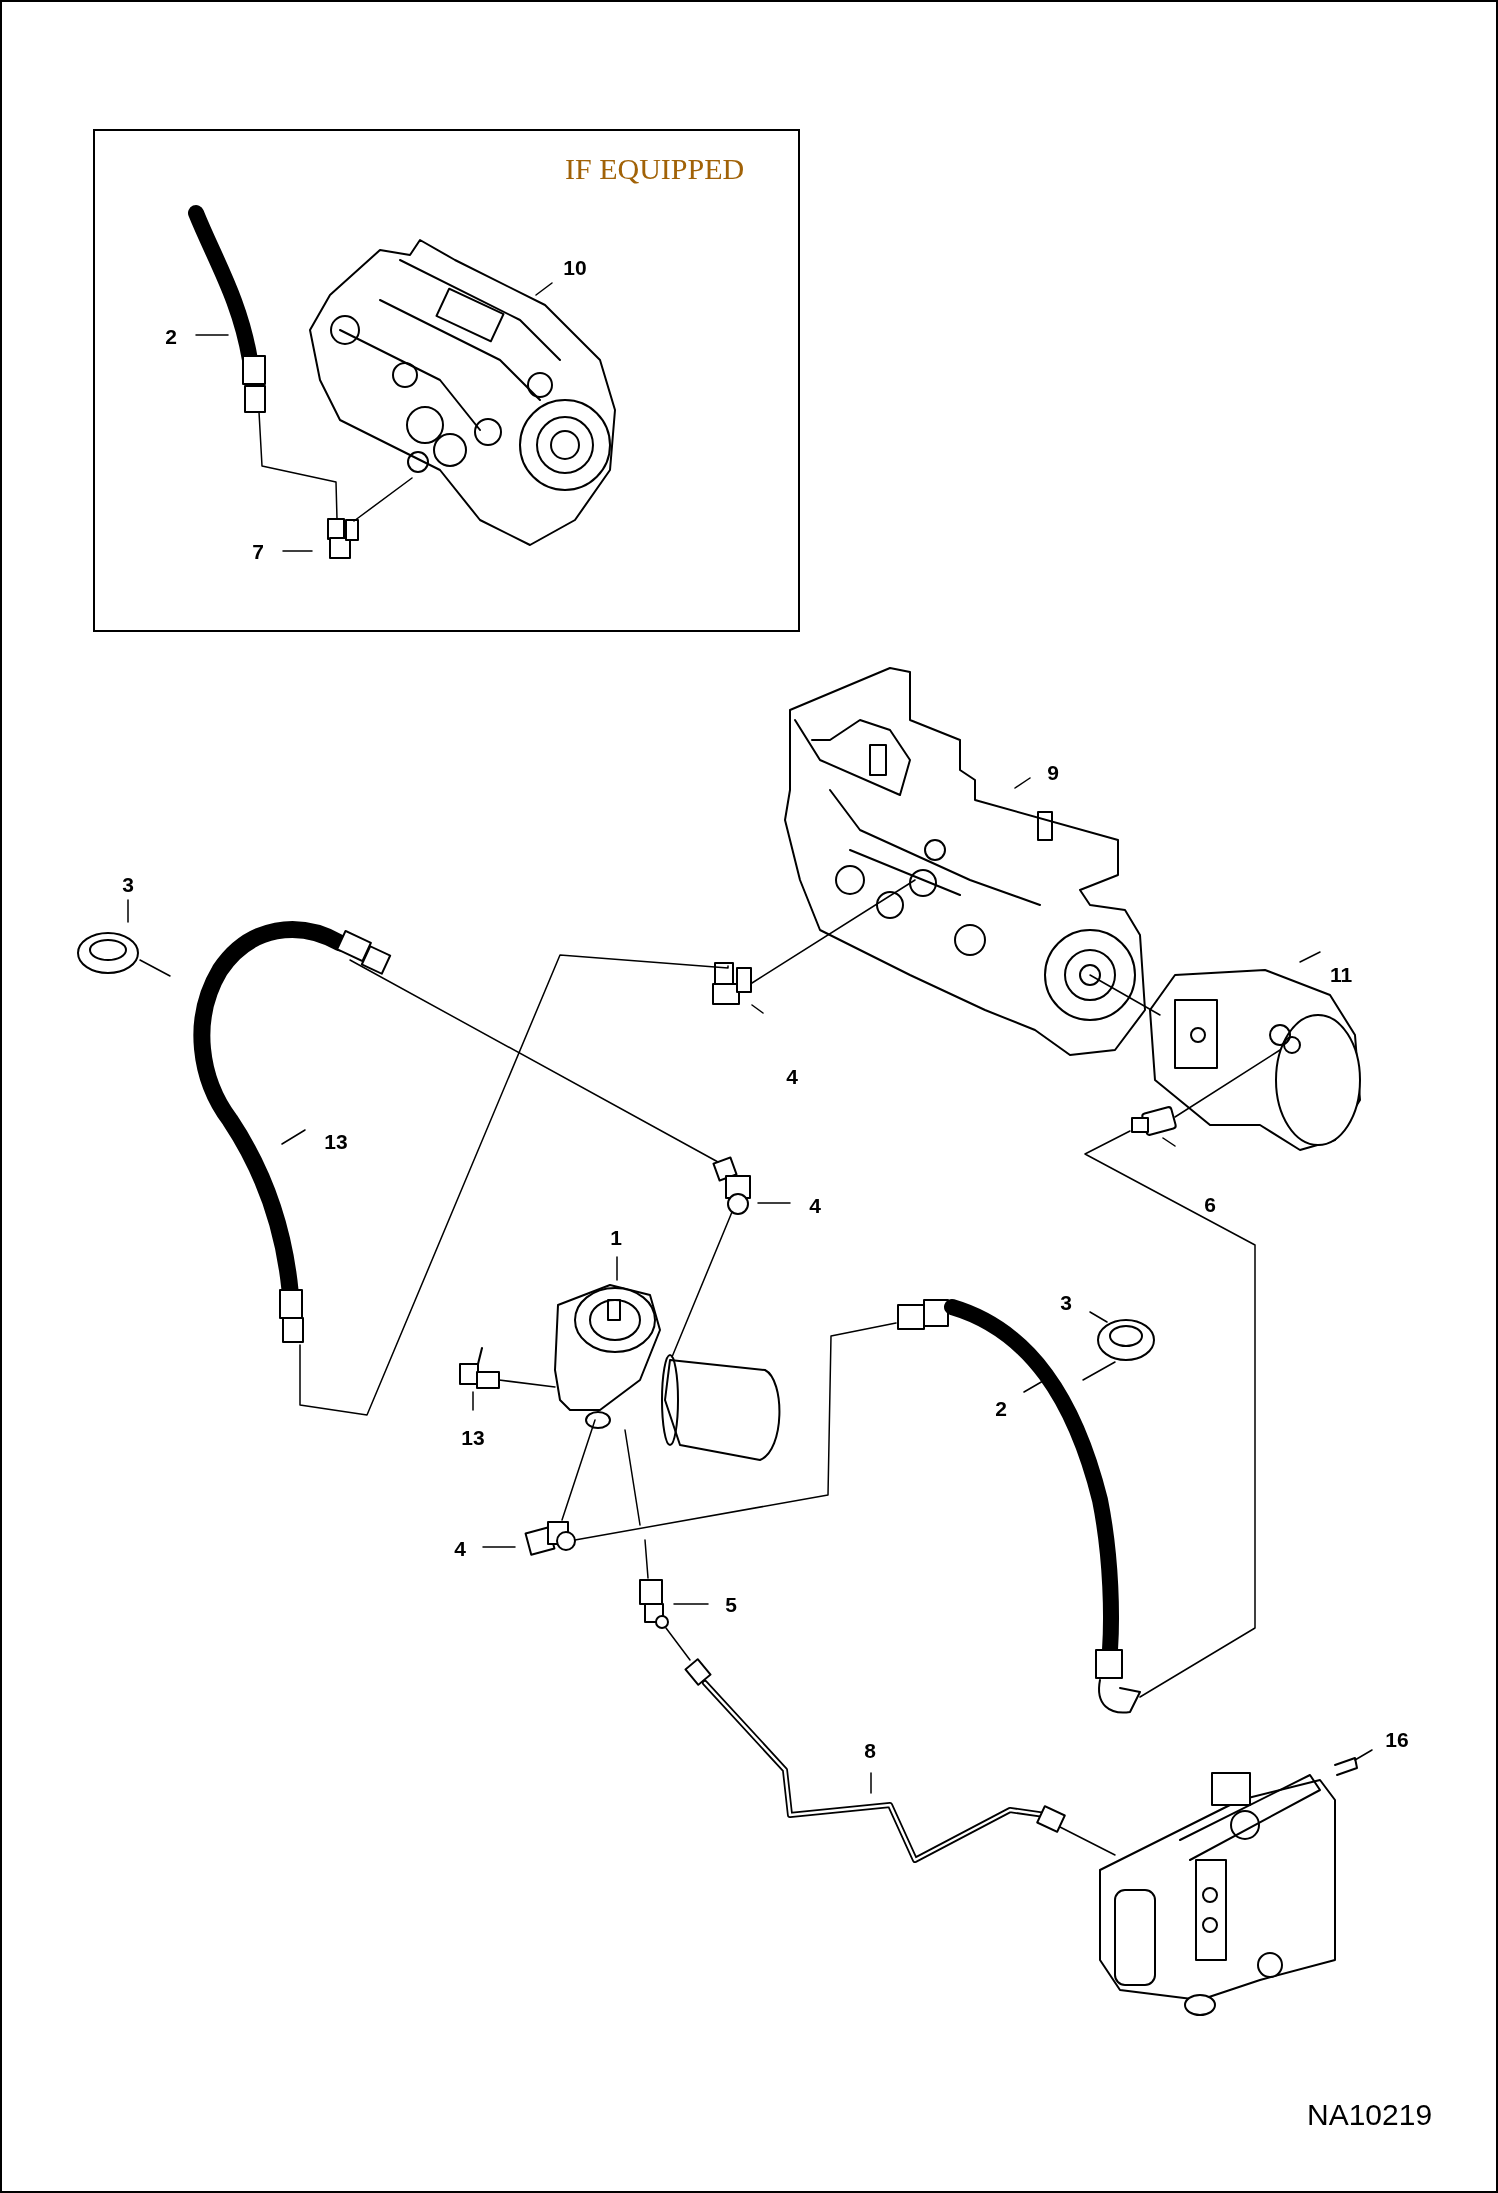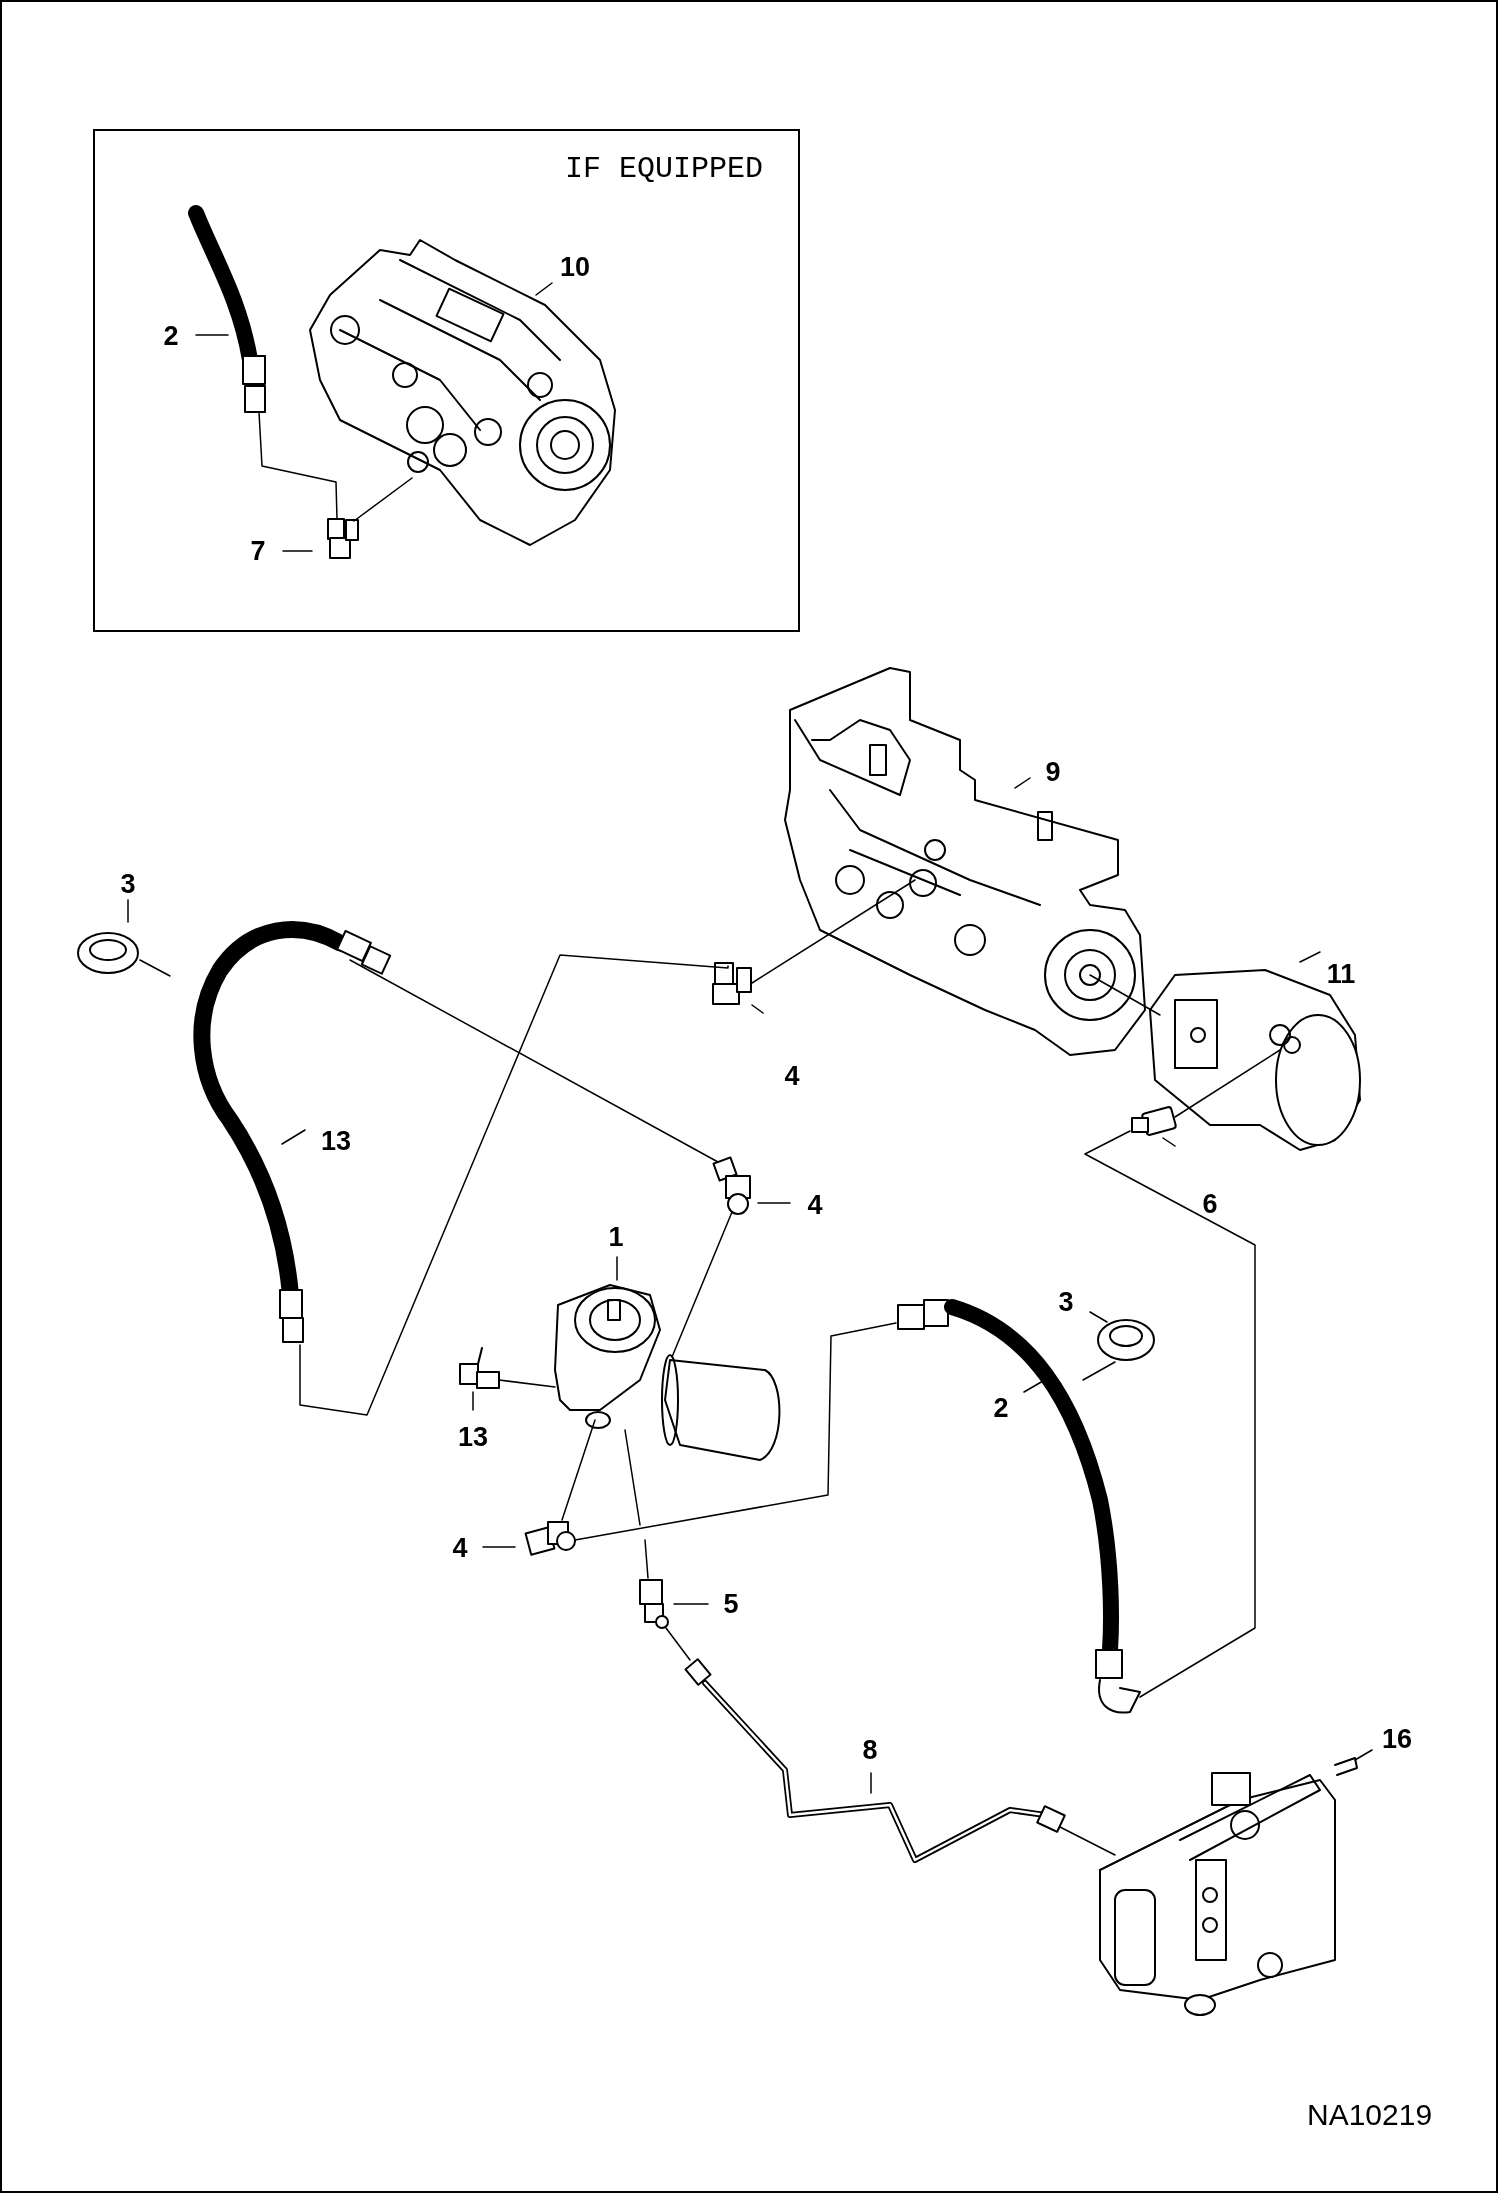--- a/index.html
+++ b/index.html
@@ -1,21 +1,21 @@
 <!DOCTYPE html>
 <html><head>
 <meta charset="utf-8">
 <style>
   html, body { margin: 0; padding: 0; background: #ffffff; }
   body { width: 1498px; height: 2193px; position: relative; overflow: hidden; font-family: "Liberation Sans", sans-serif; }
   #frame { position: absolute; left: 0; top: 0; width: 1494px; height: 2189px; border: 2px solid #000; }
   #inset { position: absolute; left: 93px; top: 129px; width: 703px; height: 499px; border: 2px solid #000; }
   svg#art { position: absolute; left: 0; top: 0; width: 1498px; height: 2193px; }
-  .callout { position: absolute; font-family: "Liberation Sans", sans-serif; font-weight: bold; font-size: 27px; color: #000; line-height: 1; transform: translate(-50%, -50%); white-space: nowrap; }
-  #if-equipped { position: absolute; left: 565px; top: 152px; font-size: 30px; color: #000000; font-family: Liberation Mono, monospace; letter-spacing: 0px; }
+  .callout { position: absolute; font-family: "Liberation Sans", sans-serif; font-weight: bold; font-size: 21px; color: #000; line-height: 1; transform: translate(-50%, -50%); white-space: nowrap; }
+  #if-equipped { position: absolute; left: 565px; top: 152px; font-size: 30px; color: #a16207; font-family: Liberation Serif, serif; letter-spacing: 0px; }
   #figure-id { position: absolute; left: 1307px; top: 2098px; font-size: 30px; color: #000; font-family: "Liberation Sans", sans-serif; }
 </style>
 </head>
 <body>
 
 <div id="frame"></div>
 <div id="inset"></div>
 
 <svg id="art" viewBox="0 0 1498 2193" xmlns="http://www.w3.org/2000/svg">
   <g fill="none" stroke="#000" stroke-width="2" stroke-linejoin="round" stroke-linecap="round">

